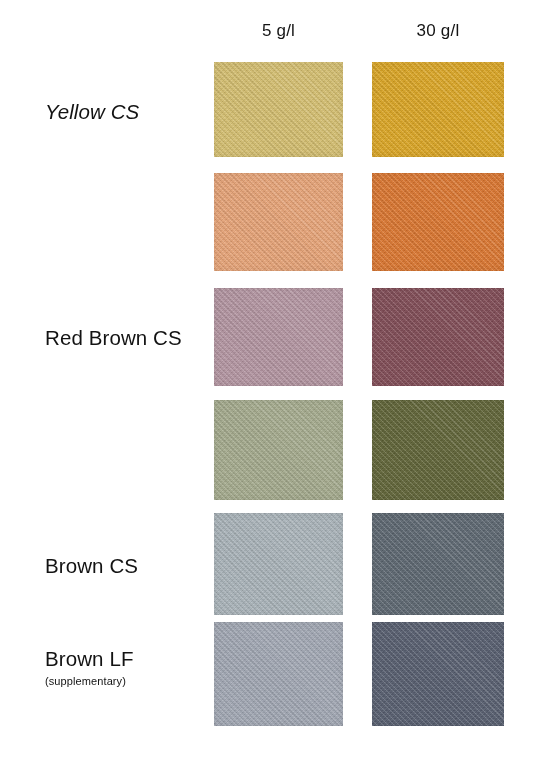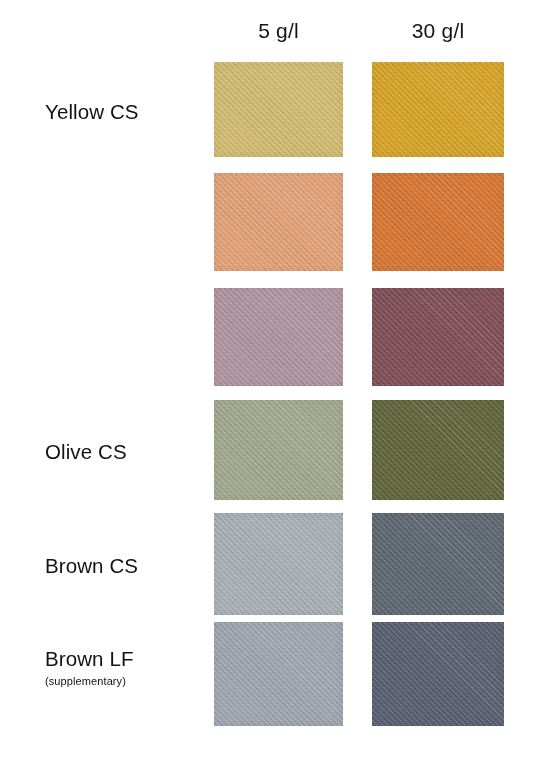--- a/index.html
+++ b/index.html
@@ -27,21 +27,21 @@
     background: #ffffff;
   }
 
   
   .col-header {
     position: absolute;
     top: 17px;
     height: 28px;
     line-height: 28px;
     text-align: center;
-    font-size: 21px;
+    font-size: 17px;
     letter-spacing: 0.2px;
     color: #141414;
     white-space: nowrap;
   }
   .col-header.c0 { left: 214px; width: 129px; }
   .col-header.c1 { left: 372px; width: 132px; }
 
   
   .row-label {
     position: absolute;
@@ -110,37 +110,37 @@
   }
 </style>
 </head>
 <body style="background: rgb(255, 255, 255);">
 
 <div id="chart-root">
 
   <div class="col-header c0">5 g/l</div>
   <div class="col-header c1">30 g/l</div>
 
-  <div class="row-label" style="top: 99px;">
+  <div class="row-label" style="top: 99px; font-style: italic;">
     <span class="label-main">Yellow CS</span>
 
   </div>
   <div class="swatch" style="left: 214px; width: 129px; top: 62px; height: 95px; background-color: rgb(211, 189, 111);"></div>
   <div class="swatch" style="left: 372px; width: 132px; top: 62px; height: 95px; background-color: rgb(217, 164, 36);"></div>
 
   <div class="swatch" style="left: 214px; width: 129px; top: 173px; height: 98px; background-color: rgb(229, 162, 118);"></div>
   <div class="swatch" style="left: 372px; width: 132px; top: 173px; height: 98px; background-color: rgb(217, 117, 47);"></div>
 
+  <div class="row-label" style="top: 325px;">
+    <span class="label-main">Red Brown CS</span>
+
+  </div>
   <div class="swatch" style="left: 214px; width: 129px; top: 288px; height: 98px; background-color: rgb(178, 148, 160);"></div>
   <div class="swatch" style="left: 372px; width: 132px; top: 288px; height: 98px; background-color: rgb(127, 75, 85);"></div>
 
-  <div class="row-label" style="top: 439px;">
-    <span class="label-main">Olive CS</span>
-
-  </div>
   <div class="swatch" style="left: 214px; width: 129px; top: 400px; height: 100px; background-color: rgb(163, 169, 140);"></div>
   <div class="swatch" style="left: 372px; width: 132px; top: 400px; height: 100px; background-color: rgb(95, 99, 55);"></div>
 
   <div class="row-label" style="top: 553px;">
     <span class="label-main">Brown CS</span>
 
   </div>
   <div class="swatch" style="left: 214px; width: 129px; top: 513px; height: 102px; background-color: rgb(168, 178, 184);"></div>
   <div class="swatch" style="left: 372px; width: 132px; top: 513px; height: 102px; background-color: rgb(92, 102, 112);"></div>
 

